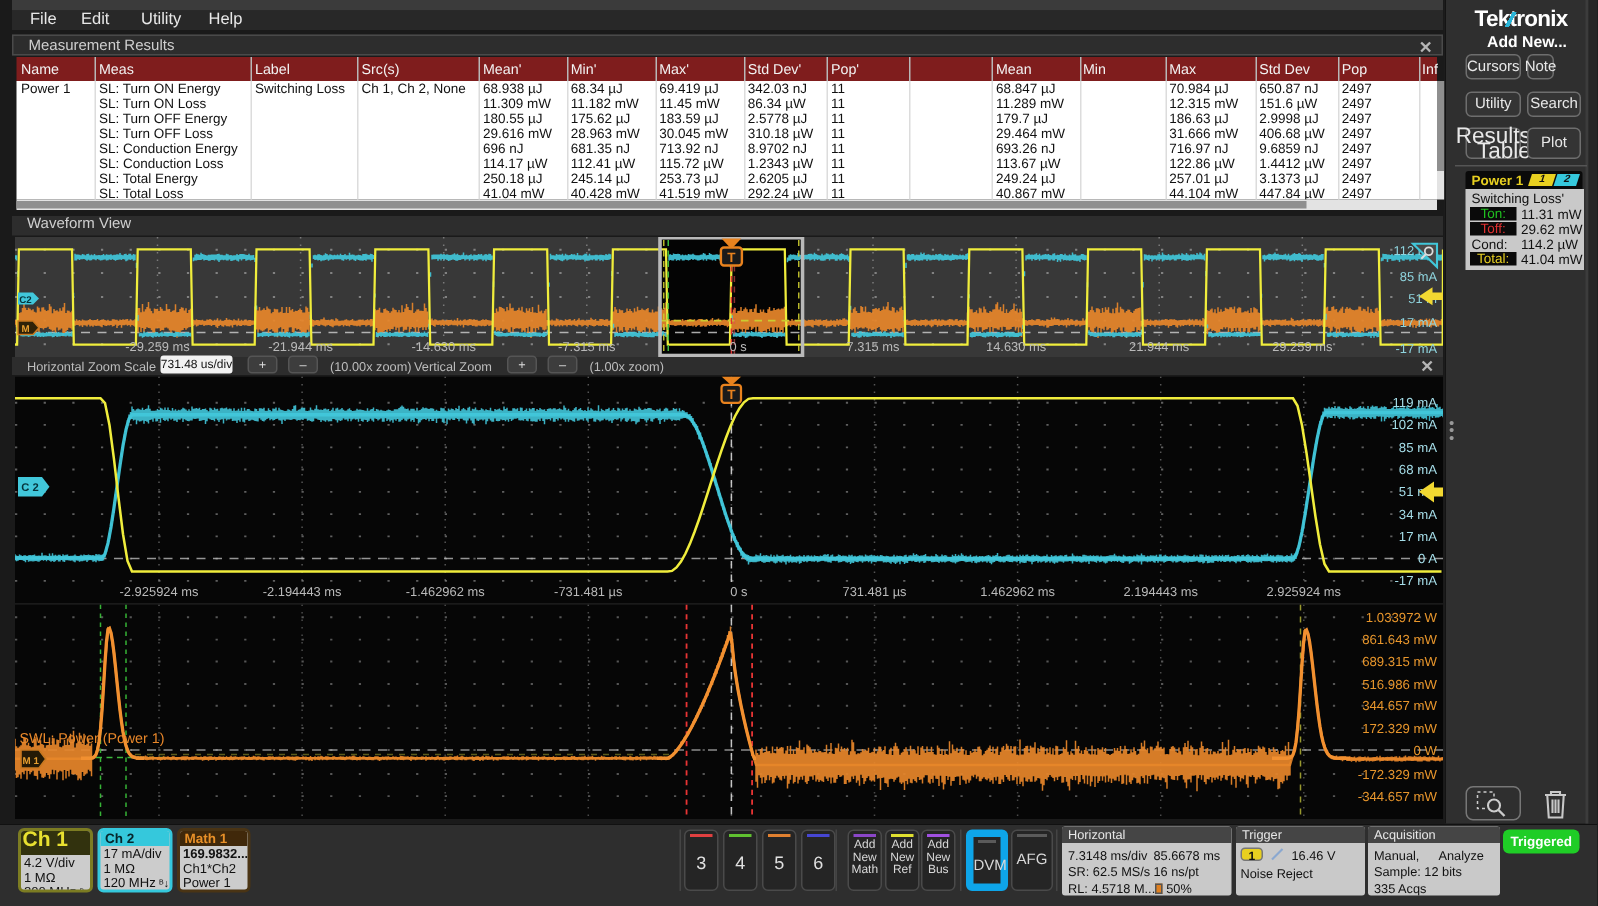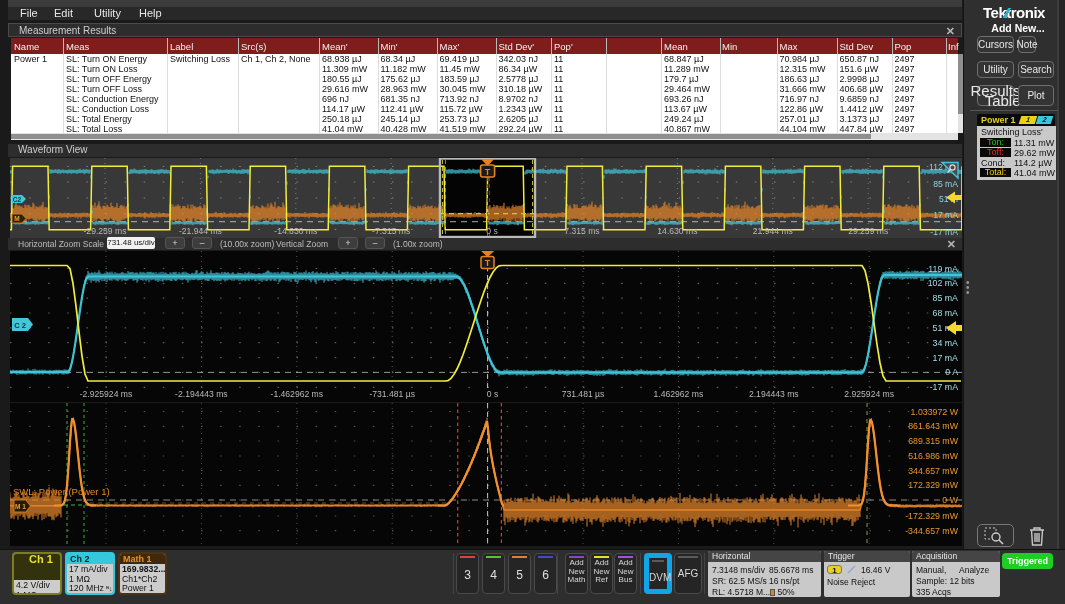--- a/index.html
+++ b/index.html
@@ -249,21 +249,21 @@
 <text x="948" y="41" text-anchor="end" font-size="8.8" fill="#e8962c">689.315 mW</text>
 <text x="948" y="56" text-anchor="end" font-size="8.8" fill="#e8962c">516.986 mW</text>
 <text x="948" y="70.5" text-anchor="end" font-size="8.8" fill="#e8962c">344.657 mW</text>
 <text x="948" y="85.4" text-anchor="end" font-size="8.8" fill="#e8962c">172.329 mW</text>
 <text x="948" y="100" text-anchor="end" font-size="8.8" fill="#e8962c">0 W</text>
 <text x="948" y="116" text-anchor="end" font-size="8.8" fill="#e8962c">-172.329 mW</text>
 <text x="948" y="130.7" text-anchor="end" font-size="8.8" fill="#e8962c">-344.657 mW</text>
   </svg>
 <div class="abs" style="left:0;top:549px;width:1065px;height:55px;background:#2e2e2e;border-top:1px solid #111"></div>
 <div class="abs" style="left:12px;top:552px;width:50px;height:43px;border:2px solid #7c7c22;border-radius:4px;overflow:hidden;background:#cccccc">
-    <div style="background:#32320e;color:#e8e030;font-size:11px;font-weight:bold;height:26px;padding-left:15px;line-height:10px">Ch 1</div>
+    <div style="background:#32320e;color:#e8e030;font-size:14px;font-weight:bold;height:16px;padding-left:1px;line-height:10px">Ch 1</div>
     <div style="color:#111;font-size:8.7px;line-height:9.6px;padding-left:2px;padding-top:1px">
       <div style="white-space:nowrap">4.2 V/div</div>
       <div style="white-space:nowrap">1 MΩ</div>
       <div style="white-space:nowrap">200 MHz <span style="font-size:7px">ᴮ↓</span></div>
     </div>
   </div>
 <div class="abs" style="left:65px;top:552px;width:50px;height:43px;border:2px solid #35c8dc;border-radius:4px;overflow:hidden;background:#cccccc">
     <div style="background:#35c8dc;color:#06262c;font-size:9px;font-weight:bold;height:10px;padding-left:3px;line-height:10px">Ch 2</div>
     <div style="color:#111;font-size:8.7px;line-height:9.6px;padding-left:2px;padding-top:1px">
       <div style="white-space:nowrap">17 mA/div</div>

